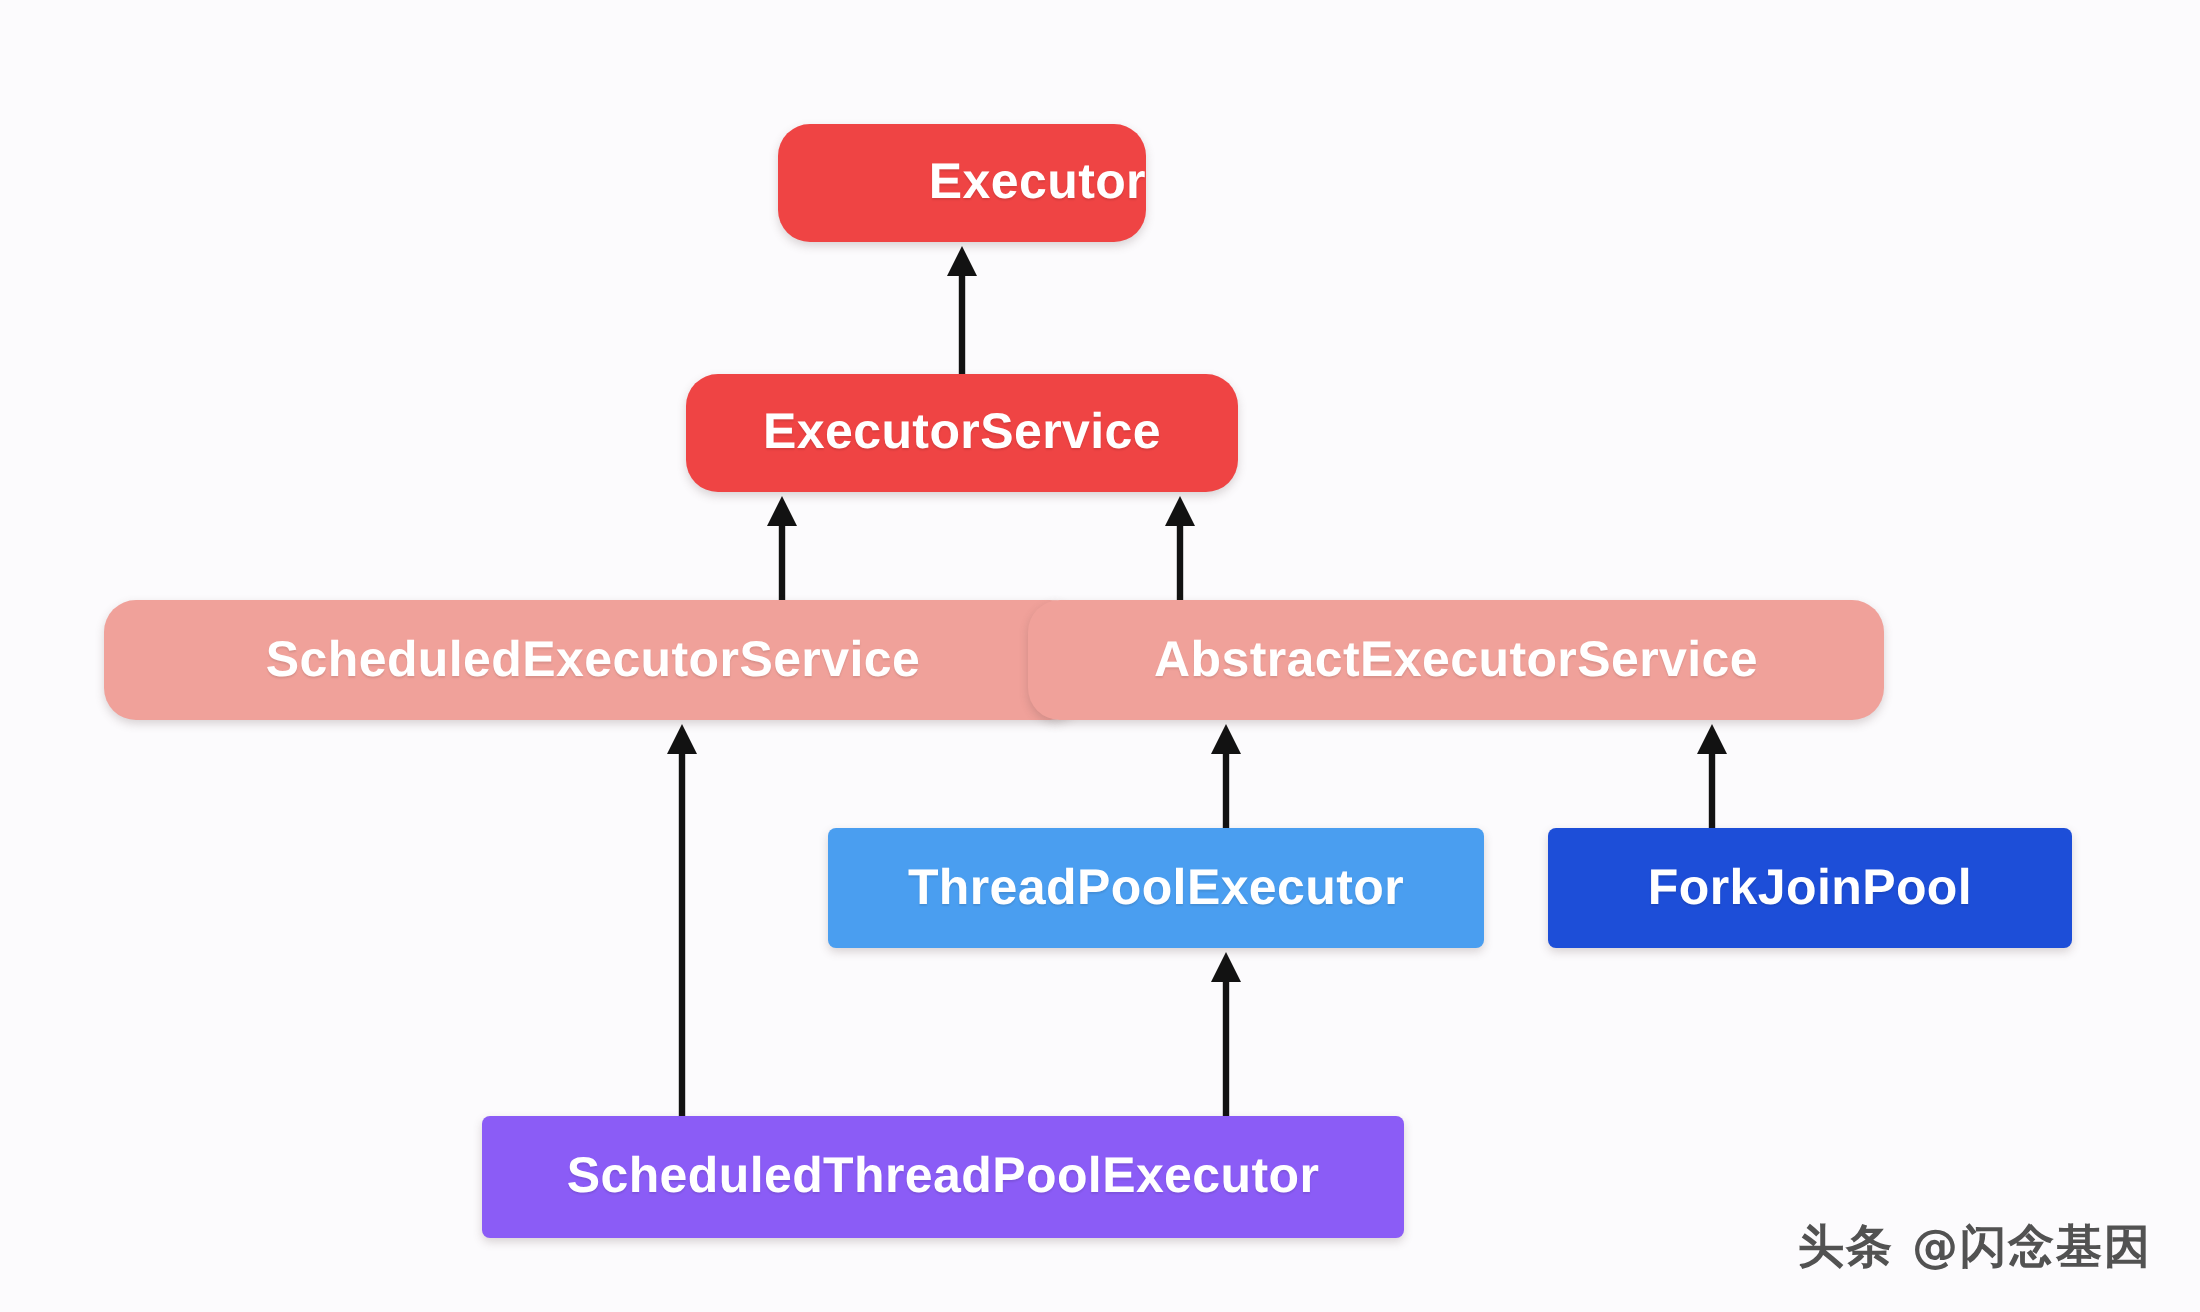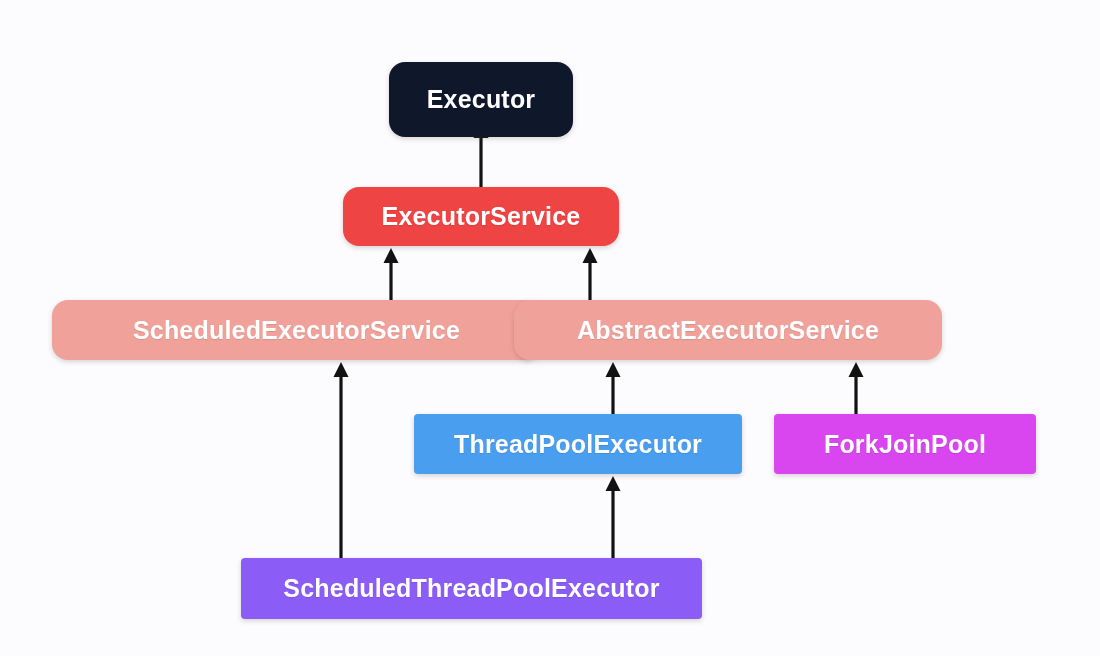--- a/index.html
+++ b/index.html
@@ -95,37 +95,38 @@
         <line x1="613" y1="558" x2="613" y2="489" stroke="#121212" stroke-width="3.2"></line>
         <polygon points="613,476 605.5,491 620.5,491" fill="#121212"></polygon>
       </g>
       <g>
         <line x1="341" y1="558" x2="341" y2="375" stroke="#121212" stroke-width="3.2"></line>
         <polygon points="341,362 333.5,377 348.5,377" fill="#121212"></polygon>
       </g>
     </svg>
 
   <div id="node-layer">
-      <div class="node interface" style="left: 389px; top: 62px; width: 184px; height: 75px; background: #0f172a;">
+      <div class="node interface" style="left: 389px; top: 62px; width: 184px; height: 59px; background: #ef4444; justify-content: flex-end;">
         <span class="node-label" style="font-size: 25px;">Executor</span>
       </div>
       <div class="node interface" style="left: 343px; top: 187px; width: 276px; height: 59px; background: #ef4444;">
         <span class="node-label" style="font-size: 25px;">ExecutorService</span>
       </div>
       <div class="node interface" style="left: 52px; top: 300px; width: 489px; height: 60px; background: rgb(240, 161, 154);">
         <span class="node-label" style="font-size: 25px;">ScheduledExecutorService</span>
       </div>
       <div class="node interface" style="left: 514px; top: 300px; width: 428px; height: 60px; background: rgb(240, 161, 154);">
         <span class="node-label" style="font-size: 25px;">AbstractExecutorService</span>
       </div>
       <div class="node implementation" style="left: 414px; top: 414px; width: 328px; height: 60px; background: rgb(74, 158, 240);">
         <span class="node-label" style="font-size: 25px;">ThreadPoolExecutor</span>
       </div>
-      <div class="node implementation" style="left: 774px; top: 414px; width: 262px; height: 60px; background: #d946ef;">
+      <div class="node implementation" style="left: 774px; top: 414px; width: 262px; height: 60px; background: #1d4ed8;">
         <span class="node-label" style="font-size: 25px;">ForkJoinPool</span>
       </div>
       <div class="node implementation" style="left: 241px; top: 558px; width: 461px; height: 61px; background: #8b5cf6;">
         <span class="node-label" style="font-size: 25px;">ScheduledThreadPoolExecutor</span>
       </div>
     </div>
 
+  <div id="watermark">头条 @闪念基因</div>
 
 </div>
 
 </body></html>

